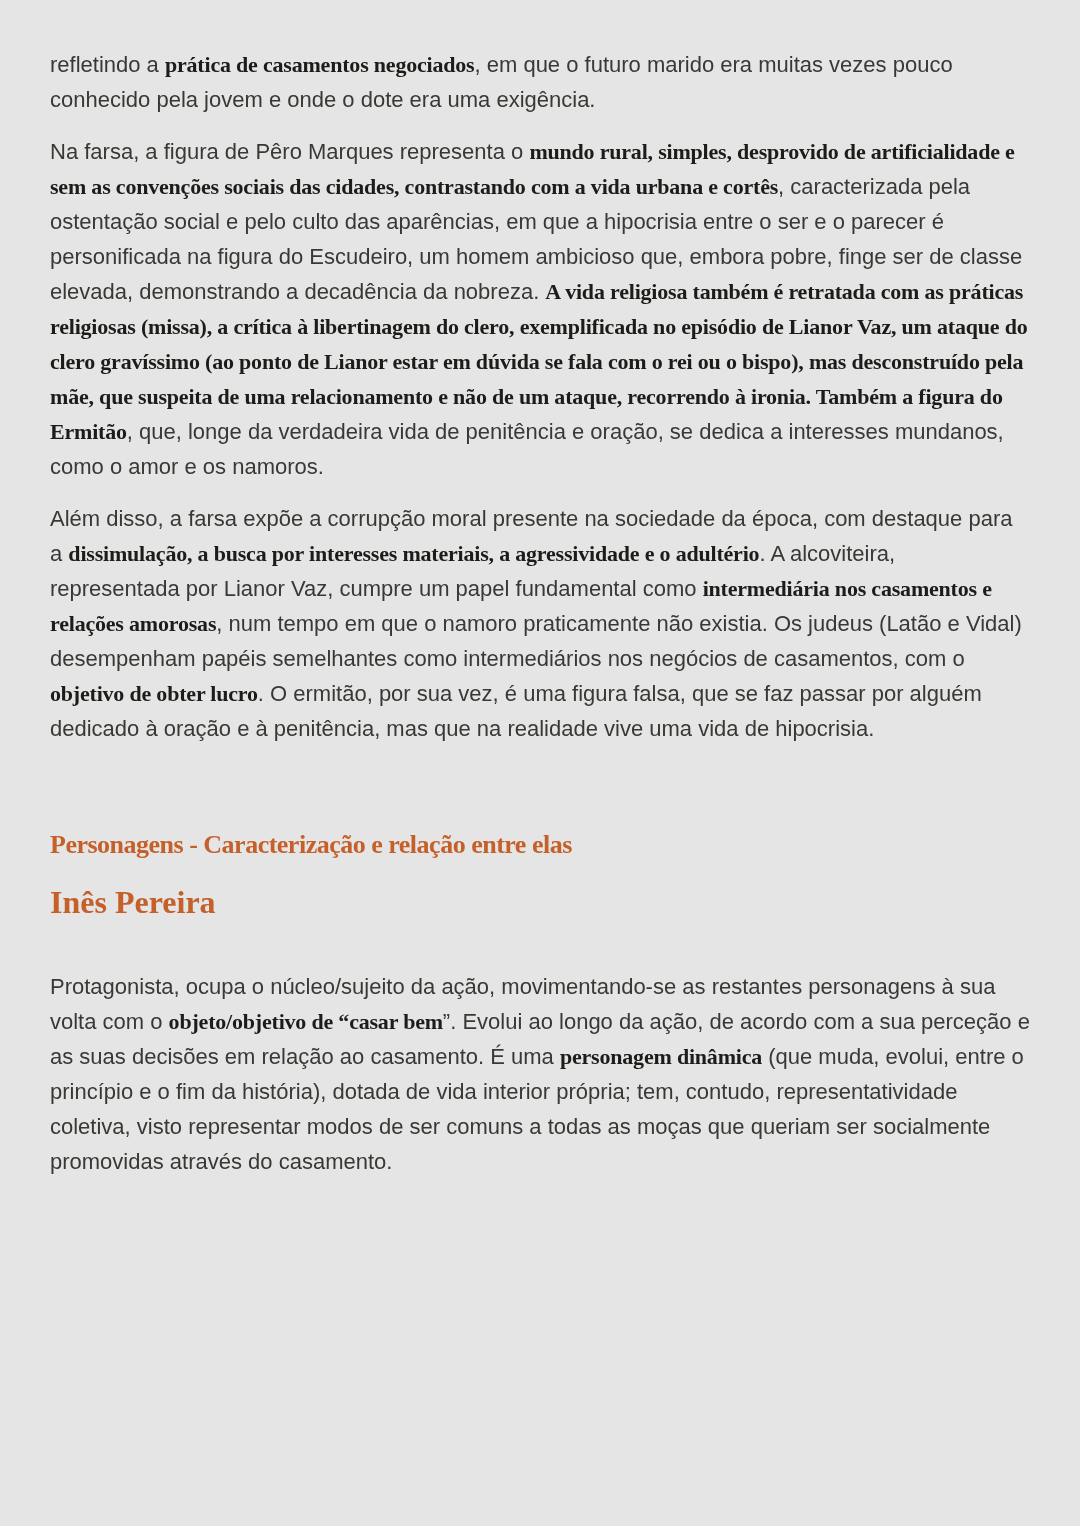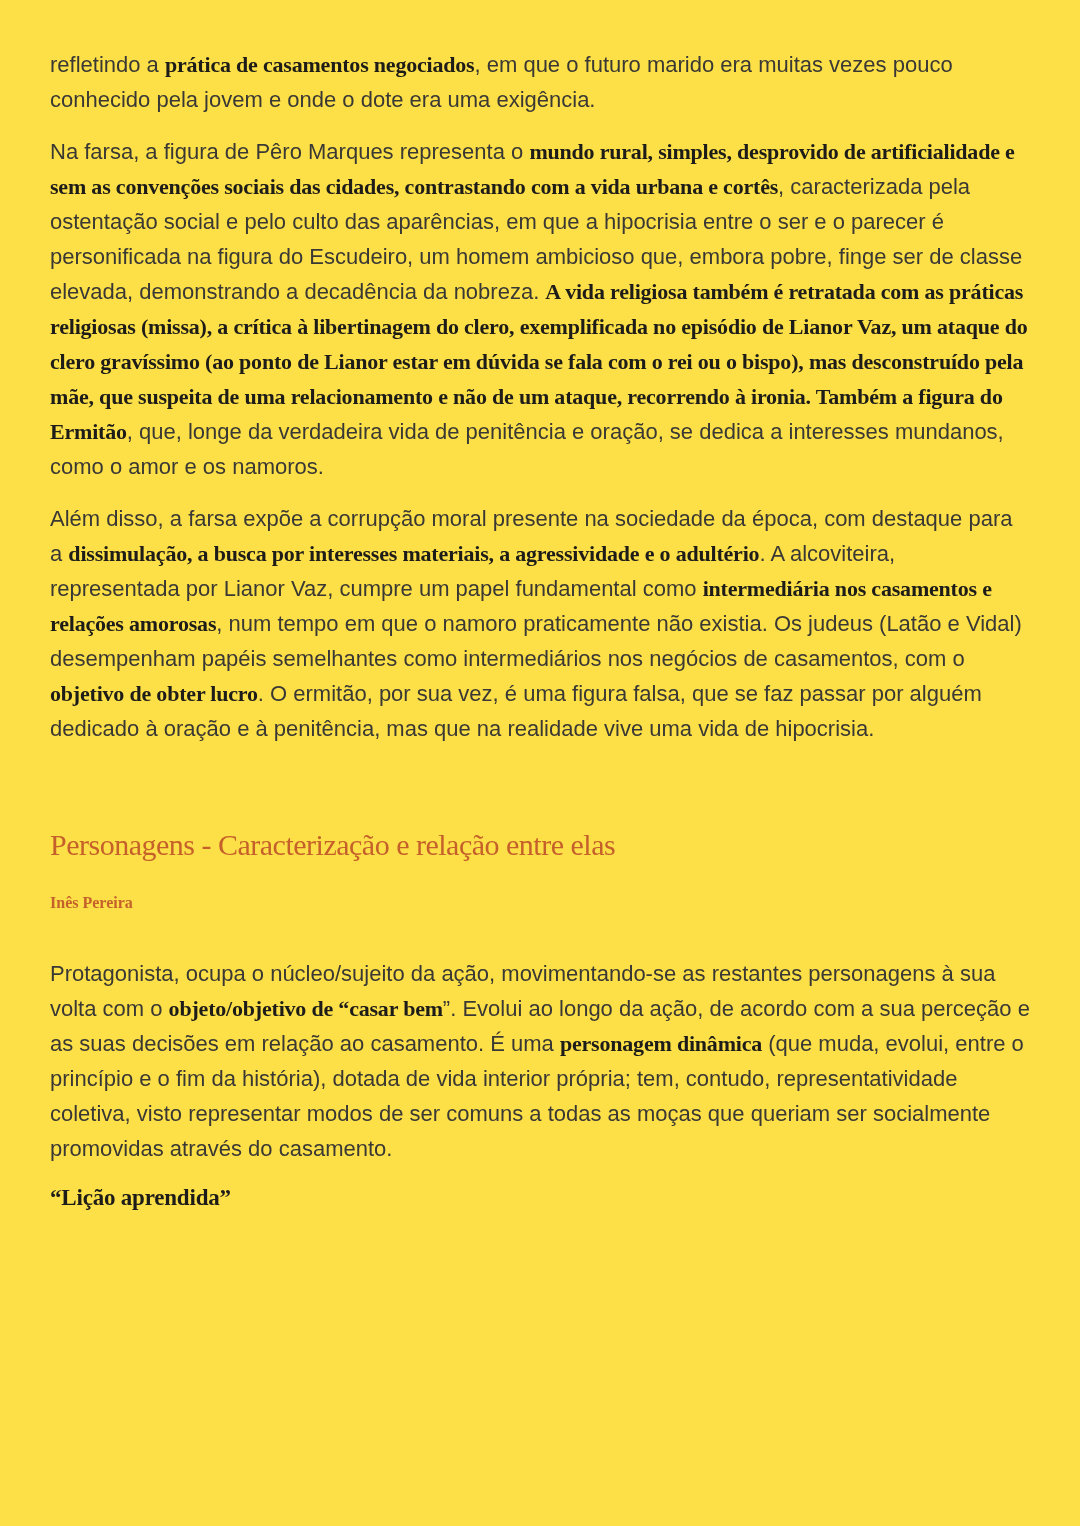--- a/index.html
+++ b/index.html
@@ -7,51 +7,51 @@
     padding: 0;
     background: #ffffff;
   }
   .page {
     position: relative;
     width: 1080px;
     height: 1526px;
     box-sizing: border-box;
     padding: 47px 50px 0 50px;
     overflow: hidden;
-    background: #fde047;
+    background: #e5e5e5;
     font-family: "Liberation Sans", sans-serif;
     color: #3a3834;
   }
   p.body-paragraph {
     font-size: 22px;
     line-height: 35px;
     margin: 0 0 17px 0;
     color: #3a3834;
   }
   .run-bold {
     font-family: "Liberation Serif", "DejaVu Serif", serif;
     font-weight: 700;
     color: #1d1c19;
     letter-spacing: -0.2px;
   }
   h1.section-heading {
     font-family: "Liberation Serif", "DejaVu Serif", serif;
-    font-weight: 400;
-    font-size: 30px;
+    font-weight: 700;
+    font-size: 26px;
     line-height: 41px;
     letter-spacing: -0.5px;
     margin: 78px 0 23px 0;
     color: #c5602b;
   }
   h2.sub-heading {
     font-family: "Liberation Serif", "DejaVu Serif", serif;
     font-weight: 700;
-    font-size: 16px;
+    font-size: 32px;
     line-height: 29px;
-    margin: 0 0 39px 0;
+    margin: 0 0 52px 0;
     color: #c5602b;
   }
   h3.minor-heading {
     font-family: "Liberation Serif", "DejaVu Serif", serif;
     font-weight: 700;
     font-size: 23px;
     line-height: 28px;
     letter-spacing: -0.2px;
     margin: 18px 0 29px 0;
     color: #1d1c19;
@@ -67,17 +67,16 @@
   <p class="body-paragraph"><span>Na farsa, a figura de Pêro Marques representa o </span><span class="run-bold">mundo rural, simples, desprovido de artificialidade  e sem as convenções sociais das cidades, contrastando com a vida urbana e cortês</span><span>, caracterizada pela ostentação social e pelo culto das aparências, em que a hipocrisia entre o ser e o parecer é personificada na figura do Escudeiro, um homem ambicioso que, embora pobre, finge ser de classe elevada, demonstrando a decadência da nobreza. </span><span class="run-bold">A vida religiosa também é retratada com as práticas religiosas (missa), a crítica à libertinagem do clero, exemplificada no episódio de Lianor Vaz, um ataque do clero gravíssimo (ao ponto de Lianor estar em dúvida se fala com o rei ou o bispo), mas desconstruído pela mãe, que suspeita de uma relacionamento e não de um ataque, recorrendo à ironia. Também a figura do Ermitão</span><span>, que, longe da verdadeira vida de penitência e oração, se dedica a interesses mundanos, como o amor e os namoros.</span></p>
 
   <p class="body-paragraph"><span>Além disso, a farsa expõe a corrupção moral presente na sociedade da época, com destaque para a </span><span class="run-bold">dissimulação, a busca por interesses materiais, a agressividade e o adultério</span><span>. A alcoviteira, representada por Lianor Vaz, cumpre um papel fundamental como </span><span class="run-bold">intermediária nos casamentos e relações amorosas</span><span>, num tempo em que o namoro praticamente não existia. Os judeus (Latão e Vidal) desempenham papéis semelhantes como intermediários nos negócios de casamentos, com o </span><span class="run-bold">objetivo de obter lucro</span><span>. O ermitão, por sua vez, é uma figura falsa, que se faz passar por alguém dedicado à oração e à penitência, mas que na realidade vive uma vida de hipocrisia.</span></p>
 
   <h1 class="section-heading">Personagens - Caracterização e relação entre elas</h1>
 
   <h2 class="sub-heading">Inês Pereira</h2>
 
   <p class="body-paragraph"><span>Protagonista, ocupa o núcleo/sujeito da ação, movimentando-se as restantes personagens à sua volta com o </span><span class="run-bold">objeto/objetivo de “casar bem</span><span>”. Evolui ao longo da ação, de acordo com a sua perceção e as suas decisões em relação ao casamento. É uma </span><span class="run-bold">personagem dinâmica</span><span> (que muda, evolui, entre o princípio e o fim da história), dotada de vida interior própria; tem, contudo, representatividade coletiva, visto representar modos de ser comuns a todas as moças que queriam ser socialmente promovidas através do casamento.</span></p>
 
-  <h3 class="minor-heading">“Lição aprendida”</h3>
 
 
 
 </div>
 
 </body></html>

